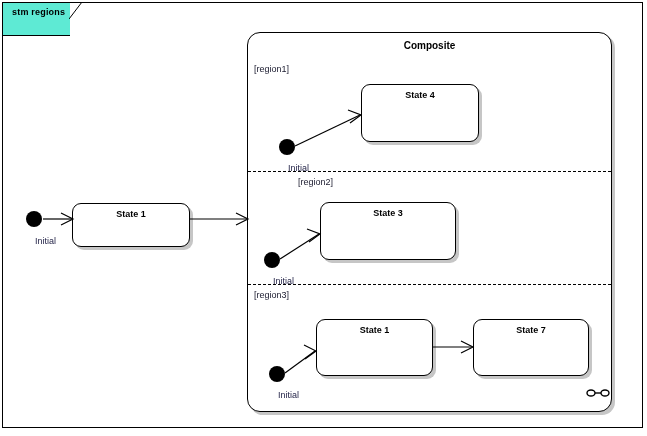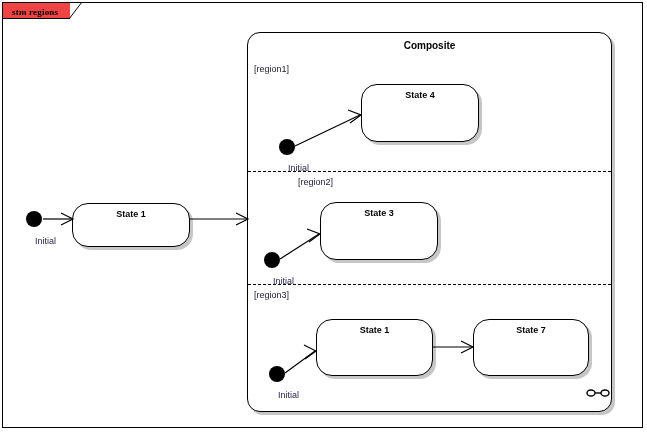--- a/index.html
+++ b/index.html
@@ -25,27 +25,26 @@
     height: 426px;
     border: 1px solid #000000;
     box-sizing: border-box;
     background: transparent;
   }
   .frame-tab {
     position: absolute;
     left: 2px;
     top: 2px;
     width: 68px;
-    height: 17px;
+    height: 34px;
     box-sizing: border-box;
     border-left: 1px solid #000;
     border-top: 1px solid #000;
     border-bottom: 1px solid #000;
-    background: #ef4444;
-    font-family: Liberation Serif, serif;
+    background: #5eead4;
   }
   .frame-tab-label {
     position: absolute;
     left: 9px;
     top: 4px;
     font-size: 9px;
     font-weight: bold;
     color: #000000;
     letter-spacing: 0.2px;
     white-space: nowrap;
@@ -56,21 +55,21 @@
     top: 2px;
     width: 14px;
     height: 18px;
   }
 
   
   .state {
     position: absolute;
     box-sizing: border-box;
     border: 1px solid #000000;
-    border-radius: 16px;
+    border-radius: 9px;
     background: #ffffff;
     box-shadow: 3px 3px 0 0 #c6c6c6;
   }
   .state-title {
     position: absolute;
     left: 0;
     right: 0;
     top: 5px;
     text-align: center;
     font-size: 9px;
@@ -184,21 +183,21 @@
     <div class="region-divider" style="left:0px; top:251px; width:363px;"></div>
 
     <div class="initial-dot" style="left:31px; top:106px;"></div>
     <div class="initial-label" style="left:19px; top:130px; width:42px;">Initial</div>
     <div class="state" style="left:113px; top:51px; width:118px; height:58px;">
       <span class="state-title">State 4</span>
     </div>
 
     <div class="initial-dot" style="left:16px; top:219px;"></div>
     <div class="initial-label" style="left:4px; top:243px; width:42px;">Initial</div>
-    <div class="state" style="left:72px; top:169px; width:118px; height:58px;">
+    <div class="state" style="left:72px; top:169px; width:136px; height:58px;">
       <span class="state-title">State 3</span>
     </div>
 
     <div class="initial-dot" style="left:21px; top:333px;"></div>
     <div class="initial-label" style="left:9px; top:357px; width:42px;">Initial</div>
     <div class="state" style="left:68px; top:286px; width:117px; height:57px;">
       <span class="state-title">State 1</span>
     </div>
     <div class="state" style="left:225px; top:286px; width:116px; height:57px;">
       <span class="state-title">State 7</span>

